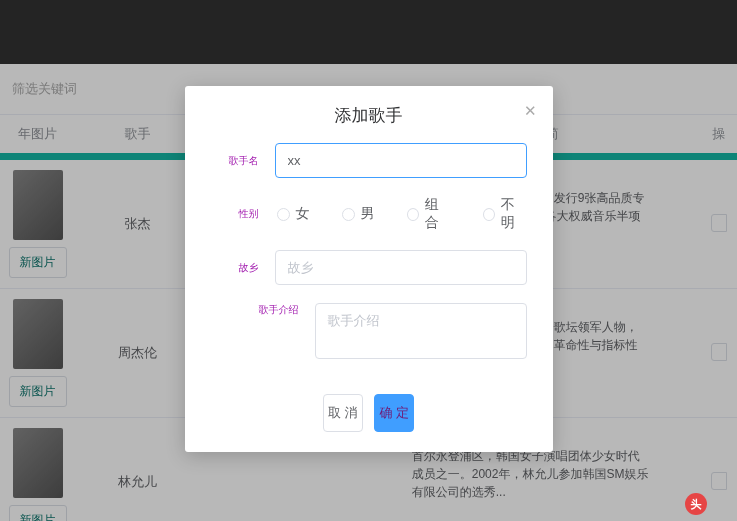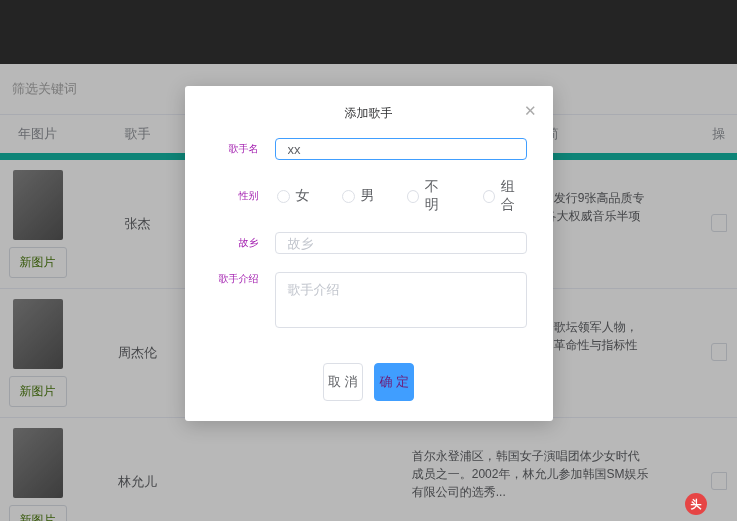--- a/index.html
+++ b/index.html
@@ -4,38 +4,38 @@
 <style>
 * { box-sizing: border-box; margin: 0; padding: 0; }
 body { font-family: "Helvetica Neue", Arial, sans-serif; font-size: 14px; color: #606266; background: #f5f5f5; width: 737px; height: 521px; overflow: hidden; position: relative; }
 .topbar { background: #333; height: 64px; }
 .page { padding: 0; }
 .filter-row { padding: 16px 12px; background: #fff; color: #aaa; font-size: 13px; }
 .table { width: 100%; border-collapse: collapse; background: #fff; }
 .table th { text-align: center; font-weight: 500; color: #909399; padding: 10px 8px; border-top: 1px solid #ebeef5; border-bottom: 7px solid #14b8a6; font-size: 13px; }
 .table td { text-align: center; padding: 10px 8px; border-bottom: 1px solid #ebeef5; font-size: 13px; vertical-align: middle; }
 .thumb { width: 50px; height: 70px; background: linear-gradient(135deg,#888,#555); border-radius: 2px; display: inline-block; }
-.upd-btn { display: inline-block; border: 1px solid #dcdfe6; color: #4d7c0f; background: #fff; padding: 6px 10px; border-radius: 3px; font-size: 12px; margin-top: 4px; cursor: pointer; }
+.upd-btn { display: inline-block; border: 1px solid #dcdfe6; color: #0f766e; background: #fff; padding: 6px 10px; border-radius: 3px; font-size: 12px; margin-top: 4px; cursor: pointer; }
 .desc-box { width: 245px; height: 70px; overflow: auto; font-size: 12px; line-height: 1.5; color: #606266; text-align: left; padding-right: 8px; }
 .desc-box::-webkit-scrollbar { width: 8px; }
 .desc-box::-webkit-scrollbar-thumb { background: #ccc; border-radius: 4px; }
 .desc-box::-webkit-scrollbar-button { display: block; height: 10px; background: #eee; }
 .action-btn-cut { display: inline-block; border: 1px solid #dcdfe6; color: #606266; background: #fff; padding: 8px 4px; border-radius: 3px 0 0 3px; font-size: 12px; width: 16px; overflow: hidden; cursor: pointer; }
 
 .mask { position: absolute; inset: 0; background: rgba(0,0,0,0.28); display: flex; align-items: flex-start; justify-content: center; padding-top: 86px; }
 .dialog { width: 368px; background: #fff; border-radius: 3px; box-shadow: 0 4px 20px rgba(0,0,0,0.2); padding: 0 0 20px 0; }
 .dialog-header { position: relative; padding: 18px 20px 10px; text-align: center; }
-.dialog-title { font-size: 12px; color: #303133; }
+.dialog-title { font-size: 17px; color: #303133; }
 .close { position: absolute; top: 16px; right: 16px; color: #aaa; cursor: pointer; font-size: 15px; }
 .form { padding: 6px 26px 4px 20px; }
 .form-row { display: flex; align-items: center; margin-bottom: 18px; }
-.form-row.top { align-items: flex-start; }
+.form-row.top { align-items: flex-start; margin-left: 40px; }
 .form-label { width: 70px; text-align: right; color: #a21caf; font-size: 10px; padding-right: 16px; flex-shrink: 0; }
 .form-ctrl { flex: 1; }
-.input { width: 100%; height: 22px; border: 1px solid #dcdfe6; border-radius: 4px; padding: 0 12px; font-size: 13px; color: #606266; outline: none; }
+.input { width: 100%; height: 35px; border: 1px solid #dcdfe6; border-radius: 4px; padding: 0 12px; font-size: 13px; color: #606266; outline: none; }
 .input.focused { border-color: #409eff; }
 .input::placeholder { color: #c0c4cc; }
 .textarea { width: 100%; min-height: 56px; border: 1px solid #dcdfe6; border-radius: 4px; padding: 8px 12px; font-size: 13px; color: #606266; outline: none; resize: none; font-family: inherit; }
 .textarea::placeholder { color: #c0c4cc; }
 .radios { display: flex; gap: 32px; padding-left: 2px; }
 .radio { display: flex; align-items: center; gap: 6px; cursor: pointer; color: #606266; }
 .radio-dot { width: 13px; height: 13px; border: 1px solid #dcdfe6; border-radius: 50%; display: inline-block; }
 .date-wrap { position: relative; }
 .date-icon { position: absolute; left: 10px; top: 50%; transform: translateY(-50%); color: #c0c4cc; font-size: 13px; pointer-events: none; }
 .date-input { padding-left: 30px; }
@@ -123,25 +123,25 @@
           <label class="radio">
               <span class="radio-dot"></span>
               <span>女</span>
             </label>
           <label class="radio">
               <span class="radio-dot"></span>
               <span>男</span>
             </label>
           <label class="radio">
               <span class="radio-dot"></span>
-              <span>不明</span>
+              <span>组合</span>
             </label>
           <label class="radio">
               <span class="radio-dot"></span>
-              <span>组合</span>
+              <span>不明</span>
             </label>
         </div>
       </div>
       <div class="form-row">
         <div class="form-label">故乡</div>
         <div class="form-ctrl"><input class="input" placeholder="故乡" style=""></div>
       </div>
       <div class="form-row top">
         <div class="form-label">歌手介绍</div>
         <div class="form-ctrl"><textarea class="textarea" placeholder="歌手介绍" style=""></textarea></div>

